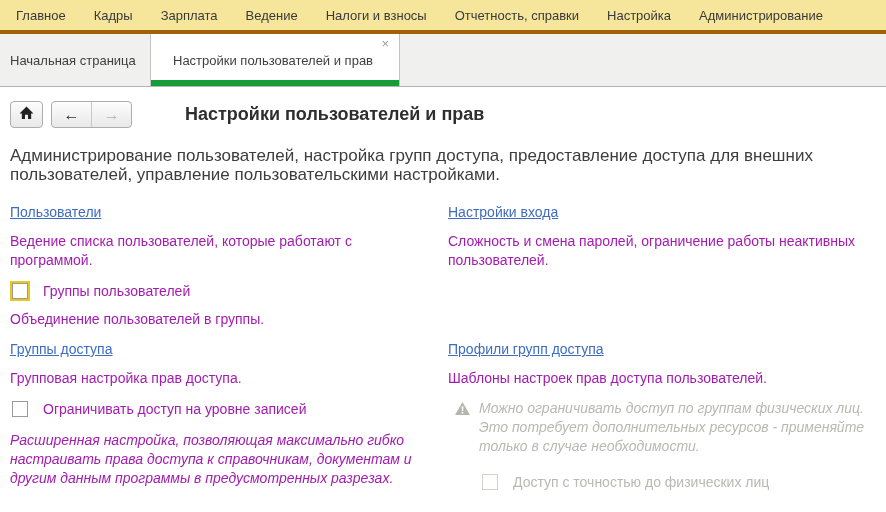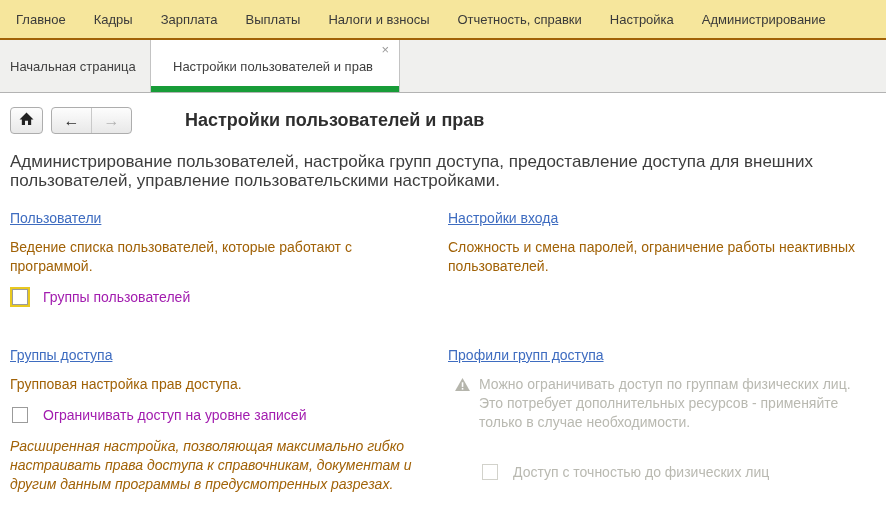--- a/index.html
+++ b/index.html
@@ -1,20 +1,20 @@
 <!DOCTYPE html>
 <html><head>
 <meta charset="utf-8">
 <style>
   * { margin:0; padding:0; box-sizing:border-box; }
   html,body { width:886px; height:512px; background:#fff; overflow:hidden;
               font-family:"Liberation Sans", sans-serif; }
 
   
-  .menubar { height:40px; background:#f6e69c; border-bottom:2px solid #a16207;
+  .menubar { height:34px; background:#f6e69c; border-bottom:4px solid #a16207;
              display:flex; align-items:center; padding-left:2px; }
   .menu-item { padding:0 14px; font-size:13px; color:#3a3a3a; cursor:pointer; white-space:nowrap; }
 
   
   .tabrow { height:53px; background:#f0f0ee; border-bottom:1px solid #b3b3b3;
             display:flex; align-items:stretch; }
   .tab { font-size:13px; color:#3f3f3f; display:flex; align-items:center; cursor:pointer; }
   .tab-inactive { width:150px; padding-left:10px;align-items:center; }
   .tab-active { width:250px; background:#fff; border-left:1px solid #c3c3c3;
                 border-right:1px solid #c3c3c3; position:relative; padding-left:22px; }
@@ -37,46 +37,46 @@
   .page-title { margin-left:53px; font-size:18px; color:#2e2e2e; }
 
   .description { margin-top:18px; font-size:17px; color:#3d3d3d; line-height:19px;
                  max-width:860px; }
 
   
   .sections { margin-top:19px; display:grid; grid-template-columns:438px 1fr; }
   .cell-r1 { min-height:137px; }
   .section-link { font-size:14px; color:#3e6cc0; text-decoration:underline; cursor:pointer;
                   display:inline-block; }
-  .gray-text { margin-top:11px; font-size:14px; color:#a16207; line-height:19px; }
+  .gray-text { margin-top:11px; font-size:14px; color:#a21caf; line-height:19px; }
   .checkbox-row { margin-top:13px; display:flex; align-items:center; cursor:pointer; }
   .checkbox { width:16px; height:16px; border:1px solid #9b9b9b; background:#fff;
               margin-left:2px; flex:none; }
   .checkbox.focused { box-shadow:0 0 0 2px #e8c81f; }
   .checkbox.disabled { border-color:#d2d2cb; }
   .checkbox-label { margin-left:15px; font-size:14px; color:#a21caf; }
   .checkbox-label.disabled { color:#b9b9b1; }
 
   .warning { margin-top:11px; display:flex; }
   .warning-icon { flex:none; margin:2px 9px 0 7px; }
-  .warning-text { font-size:14px; color:#b9b9b1; line-height:19px; max-width:392px; }
+  .warning-text { font-size:14px; color:#b9b9b1; line-height:19px; max-width:392px;font-style:italic; }
 
-  .row-disabled-checkbox { margin-top:32px; margin-left:32px; cursor:default; }
+  .row-disabled-checkbox { margin-top:18px; margin-left:32px; cursor:default; }
 
   .w420 { max-width:420px; }
   .w416 { max-width:416px; }
 </style>
 </head>
 <body>
 
 <div class="menubar">
   <span class="menu-item">Главное</span>
   <span class="menu-item">Кадры</span>
   <span class="menu-item">Зарплата</span>
-  <span class="menu-item">Выплаты</span>
+  <span class="menu-item">Ведение</span>
   <span class="menu-item">Налоги и взносы</span>
   <span class="menu-item">Отчетность, справки</span>
   <span class="menu-item">Настройка</span>
   <span class="menu-item">Администрирование</span>
 </div>
 
 <div class="tabrow">
   <div class="tab tab-inactive">
     <span>Начальная страница</span>
   </div>
@@ -112,39 +112,41 @@
 
   <div class="sections">
 
     <div class="cell-r1">
       <a class="section-link">Пользователи</a>
       <div class="gray-text w420">Ведение списка пользователей, которые работают с программой.</div>
       <div class="checkbox-row">
         <span class="checkbox focused"></span>
         <span class="checkbox-label">Группы пользователей</span>
       </div>
+      <div class="gray-text w420">Объединение пользователей в группы.</div>
     </div>
 
     <div class="cell-r1">
       <a class="section-link">Настройки входа</a>
       <div class="gray-text w420">Сложность и смена паролей, ограничение работы неактивных пользователей.</div>
     </div>
 
     <div>
       <a class="section-link">Группы доступа</a>
       <div class="gray-text w420">Групповая настройка прав доступа.</div>
       <div class="checkbox-row">
         <span class="checkbox"></span>
         <span class="checkbox-label">Ограничивать доступ на уровне записей</span>
       </div>
       <div class="gray-text w416" style="margin-top:14px;font-style:italic;">Расширенная настройка, позволяющая максимально гибко настраивать права доступа к справочникам, документам и другим данным программы в предусмотренных разрезах.</div>
     </div>
 
     <div>
       <a class="section-link">Профили групп доступа</a>
+      <div class="gray-text w420">Шаблоны настроек прав доступа пользователей.</div>
 
       <div class="warning">
         <span class="warning-icon">
           <svg width="15" height="13" viewBox="0 0 16 14">
             <path d="M8 0 L16 14 H0 Z" fill="#b5b5ac"></path>
             <rect x="7.2" y="4.6" width="1.7" height="5" fill="#fff"></rect>
             <rect x="7.2" y="10.7" width="1.7" height="1.8" fill="#fff"></rect>
           </svg>
         </span>
         <div class="warning-text">

